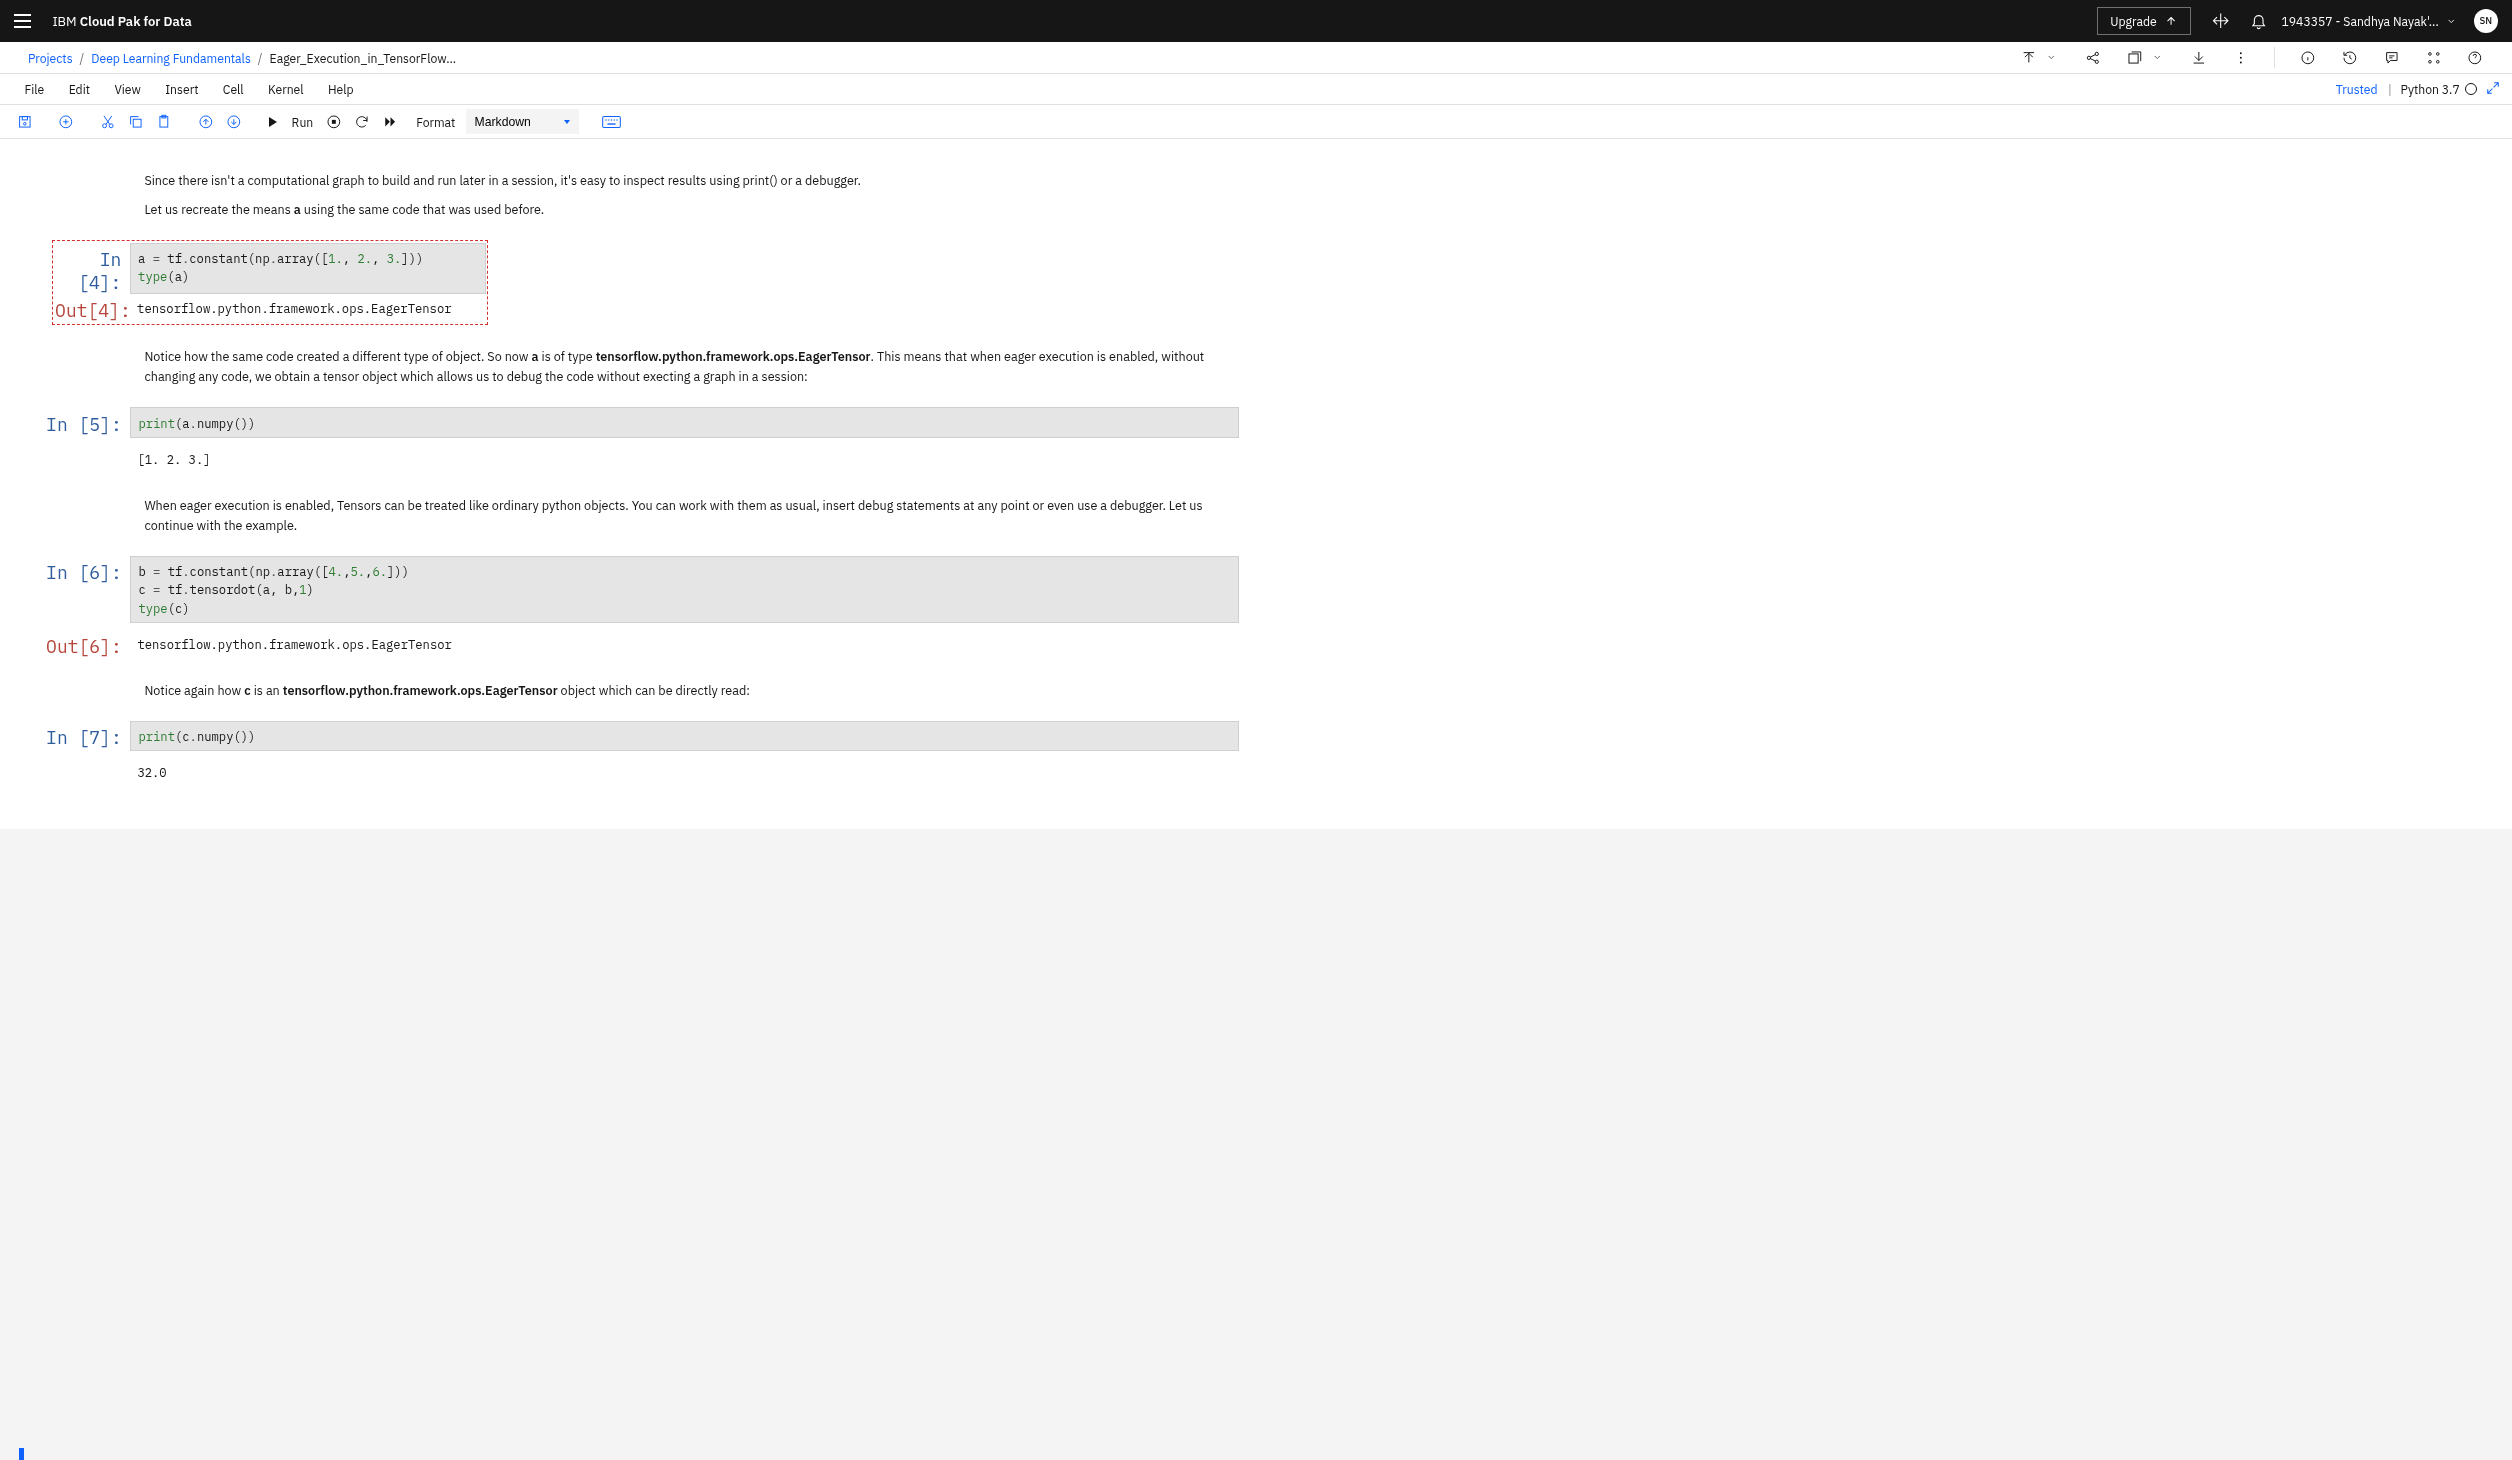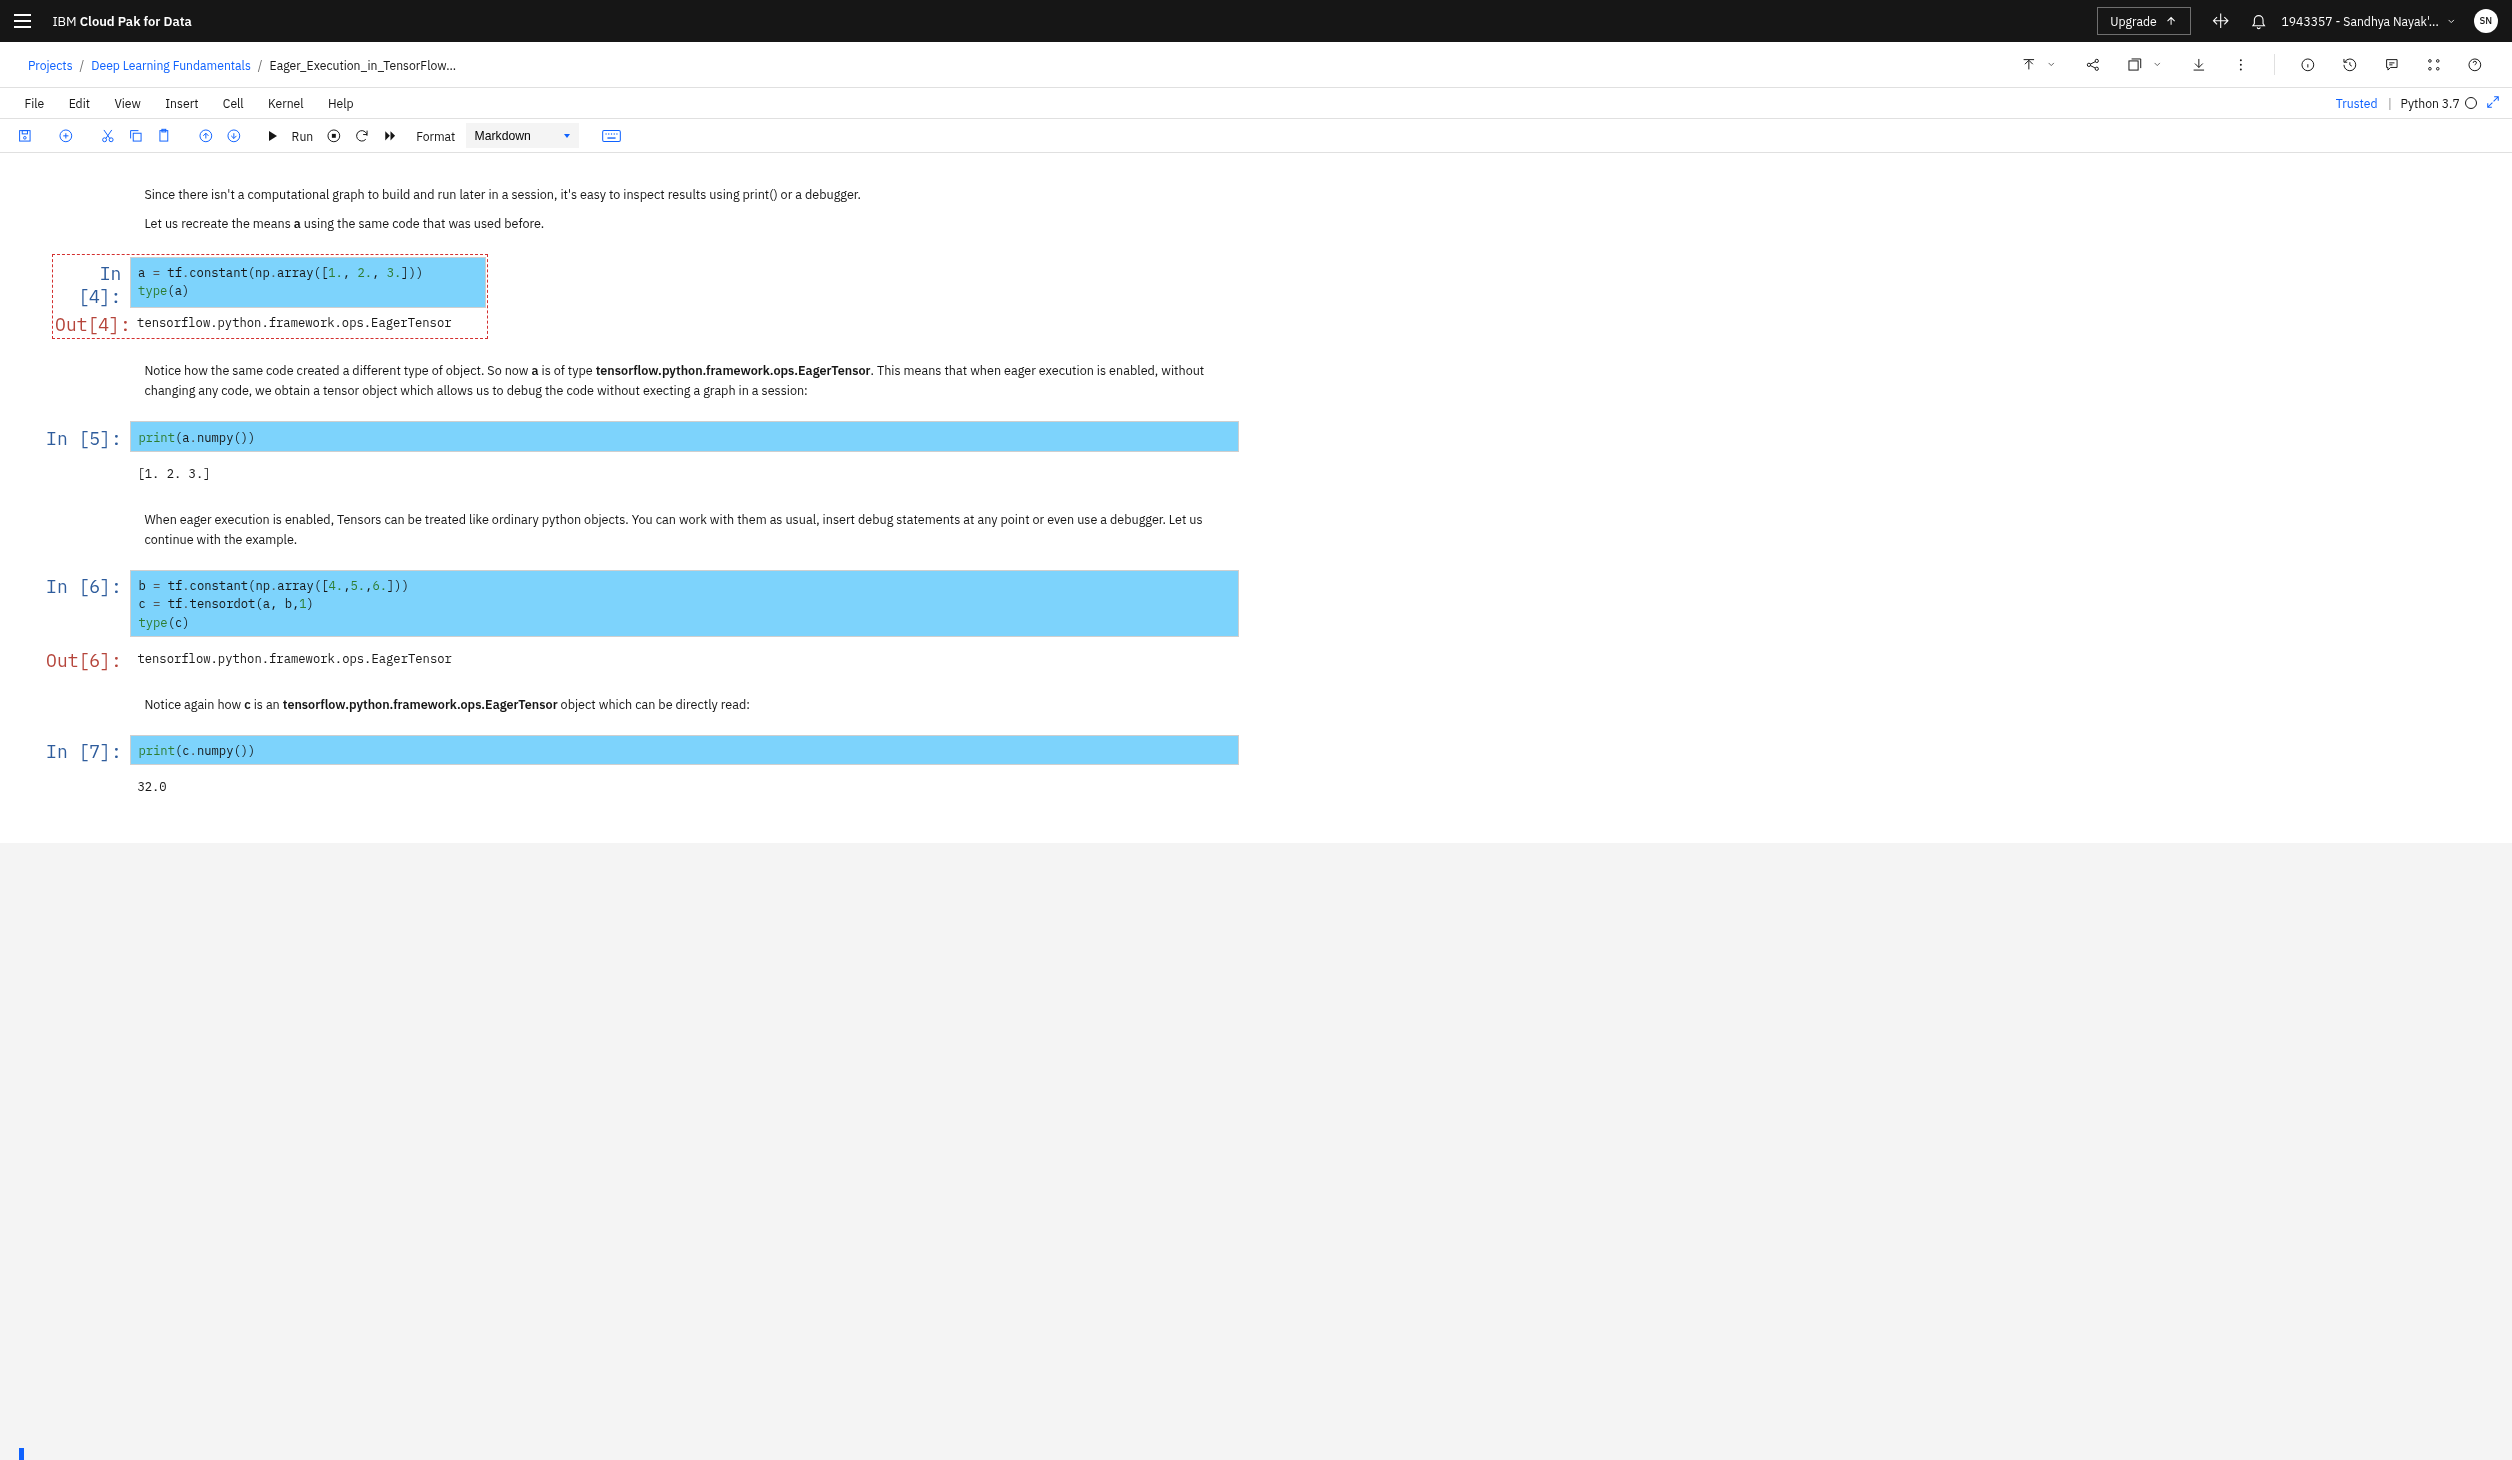--- a/index.html
+++ b/index.html
@@ -9,21 +9,21 @@
 .hamburger span { height: 1.7px; background: #fff; }
 .brand { font-size: 13px; }
 .brand .bold { font-weight: 600; }
 .topbar .spacer { flex: 1; }
 .upgrade { border: 0.9px solid #6f6f6f; padding: 5.2px 12.2px; display: flex; align-items: center; gap: 8.7px; font-size: 12.2px; cursor: pointer; }
 .top-icons { display: flex; align-items: center; gap: 21px; margin-left: 21px; }
 .top-icons svg { stroke: #fff; fill: none; }
 .user { display: flex; align-items: center; gap: 7px; margin-left: 14px; font-size: 12.2px; }
 .avatar { width: 24.4px; height: 24.4px; border-radius: 50%; background: #fff; color: #161616; display: flex; align-items: center; justify-content: center; font-size: 9.6px; font-weight: 500; margin-left: 17.4px; }
 
-.subbar { background: #fff; height: 46px; display: flex; align-items: center; padding: 0 28px; border-bottom: 0.9px solid #e0e0e0; }
+.subbar { background: #fff; height: 32px; display: flex; align-items: center; padding: 0 28px; border-bottom: 0.9px solid #e0e0e0; }
 .breadcrumb { font-size: 12.2px; display: flex; align-items: center; gap: 7px; }
 .breadcrumb a { color: #0f62fe; text-decoration: none; }
 .breadcrumb .sep { color: #6f6f6f; }
 .subbar .spacer { flex: 1; }
 .sub-icons { display: flex; align-items: center; gap: 24.4px; }
 .sub-icons .group { display: flex; align-items: center; gap: 5.2px; }
 .sub-icon { width: 17.4px; height: 17.4px; display: flex; align-items: center; justify-content: center; cursor: pointer; }
 .vdiv { width: 0.9px; height: 21px; background: #e0e0e0; }
 
 .notebook-container { background: #fff; margin: 0; }
@@ -50,21 +50,21 @@
 
 .nb-content { padding: 17.4px 17.4px 35px 17.4px; max-width: 1256px; }
 .md-cell { padding: 5.2px 0 5.2px 127px; font-size: 12.6px; line-height: 1.6; }
 .md-cell p { margin: 8.7px 0; }
 .md-cell b { font-weight: 600; }
 
 .code-cell { display: flex; margin: 7px 0; }
 .prompt { width: 113px; flex-shrink: 0; text-align: right; padding: 5.2px 8.7px 0 0; font-family: "IBM Plex Mono", Menlo, monospace; font-size: 18px; }
 .prompt.in { color: #2e5c9c; }
 .prompt.out { color: #b5443a; }
-.code-input { flex: 1; background: #7dd3fc; border: 0.9px solid #cfcfcf; padding: 5.2px 7px; font-family: "IBM Plex Mono", Menlo, monospace; font-size: 12.2px; line-height: 1.5; white-space: pre; overflow-x: auto; }
+.code-input { flex: 1; background: #e5e5e5; border: 0.9px solid #cfcfcf; padding: 5.2px 7px; font-family: "IBM Plex Mono", Menlo, monospace; font-size: 12.2px; line-height: 1.5; white-space: pre; overflow-x: auto; }
 .output-text { flex: 1; padding: 5.2px 7px; font-family: "IBM Plex Mono", Menlo, monospace; font-size: 12.2px; line-height: 1.5; white-space: pre; }
 .c-op { color: #555; }
 .c-kw { color: #2e7d32; }
 .c-num { color: #2e7d32; }
 
 .highlight-box { border: 1.7px dashed #d32f2f; padding: 1.7px; margin: 7px 0 7px 35px; width: 436px; }
 .highlight-box .code-cell { margin: 0; }
 .highlight-box .prompt { width: 75px; }
 
 .scroll-indicator { position: fixed; left: 19px; bottom: 0; width: 5.2px; height: 12.2px; background: #0f62fe; }

